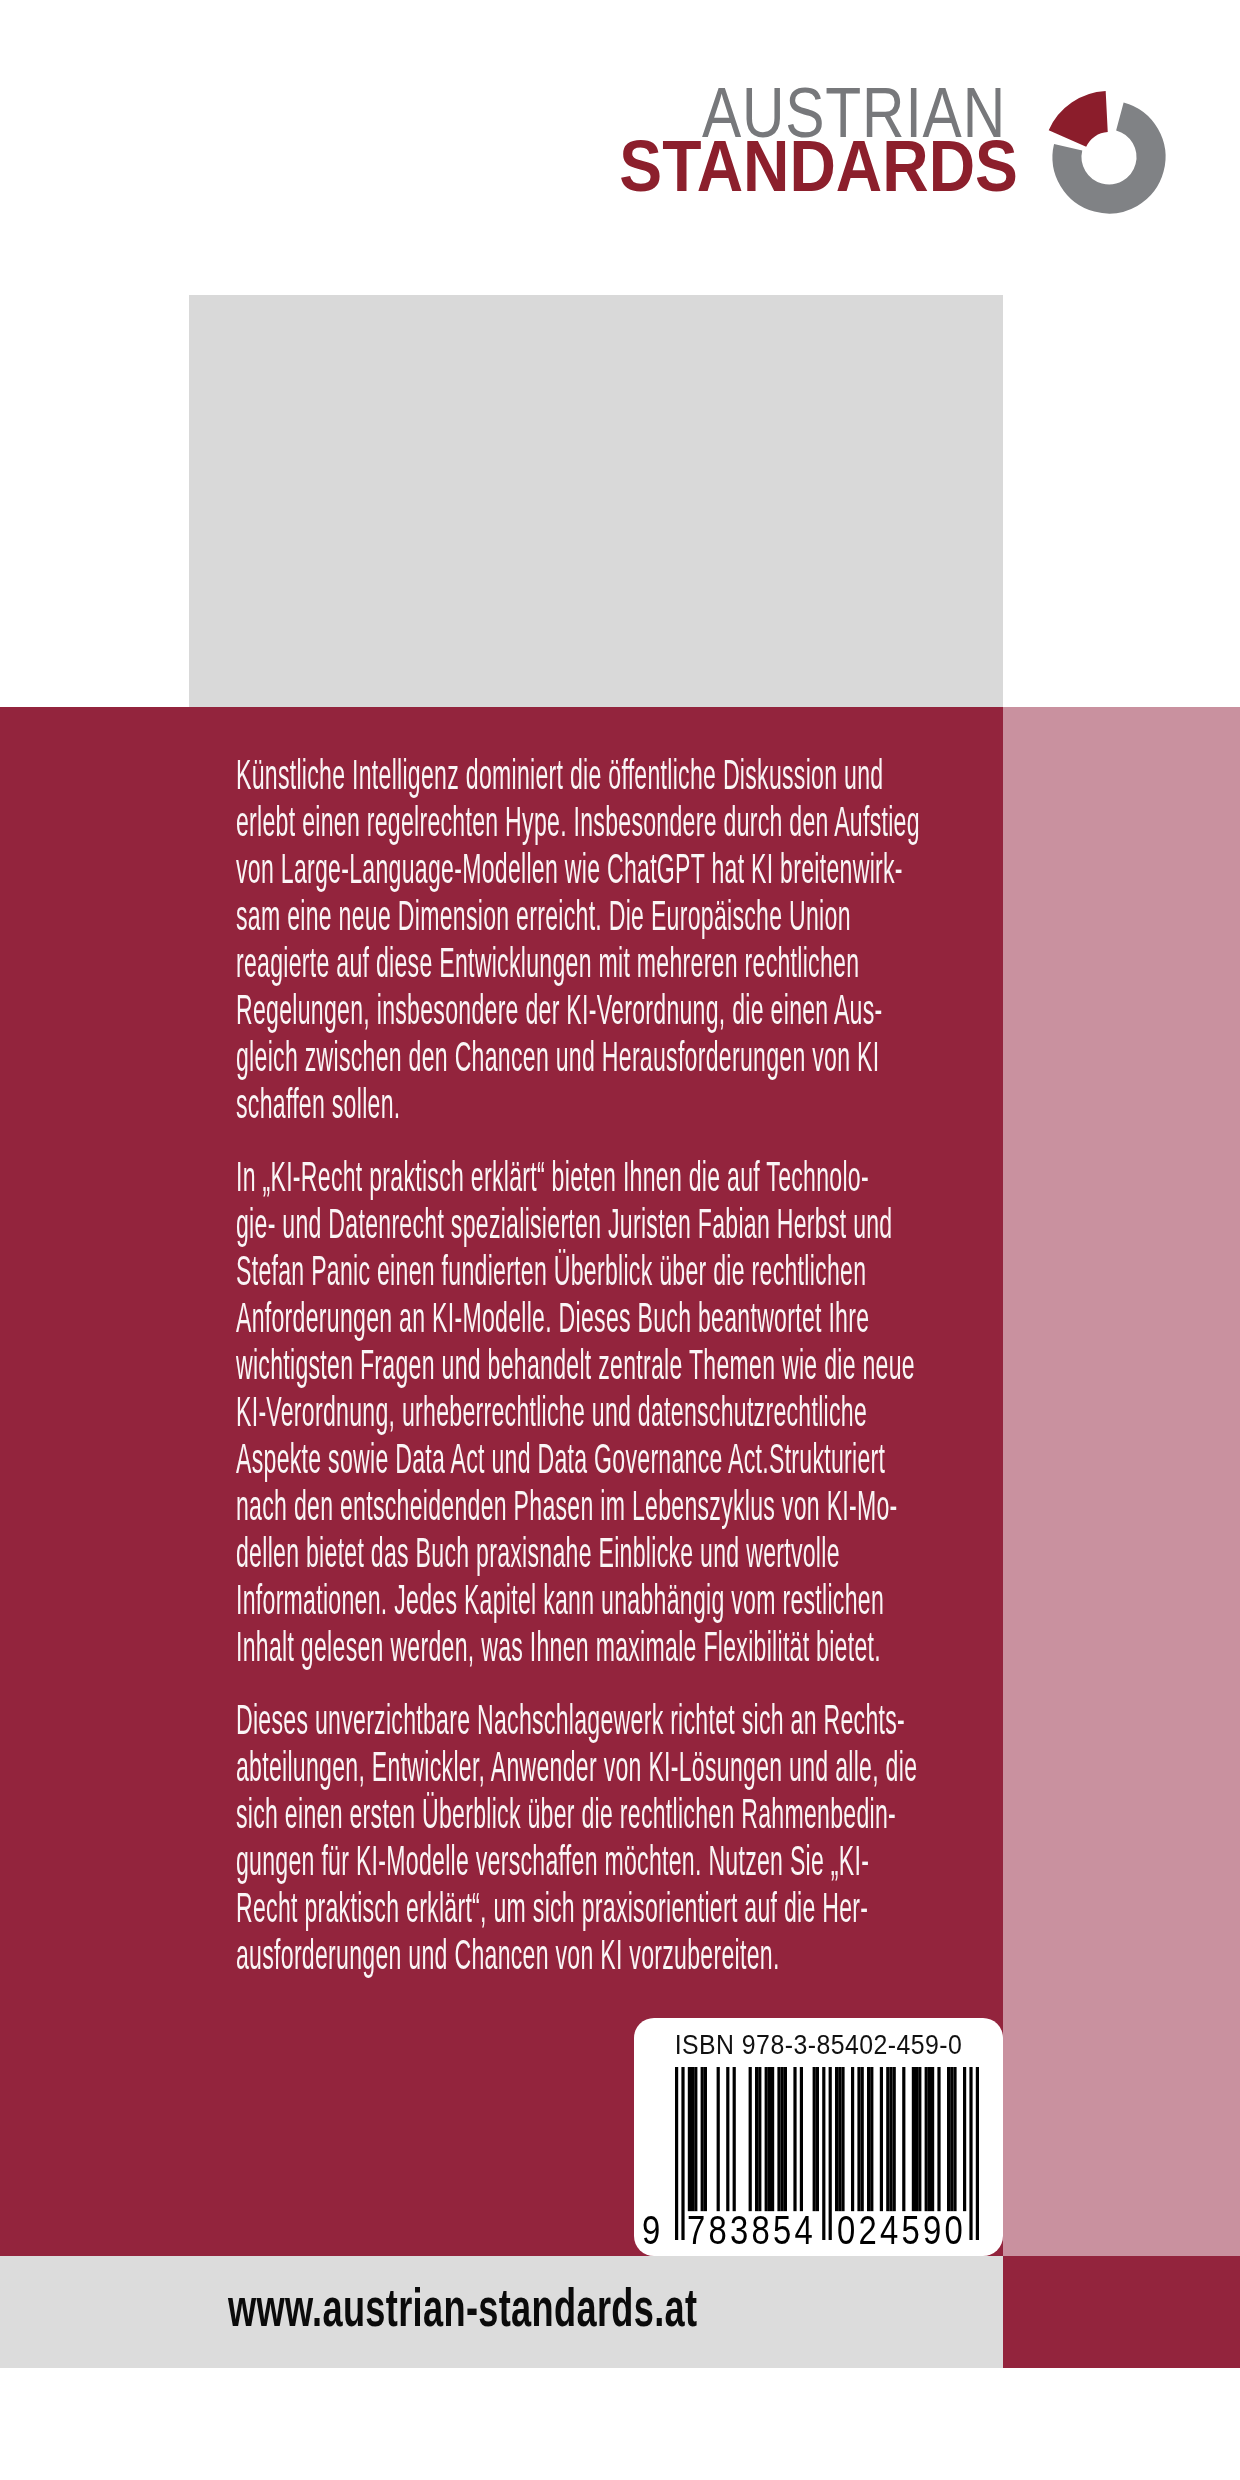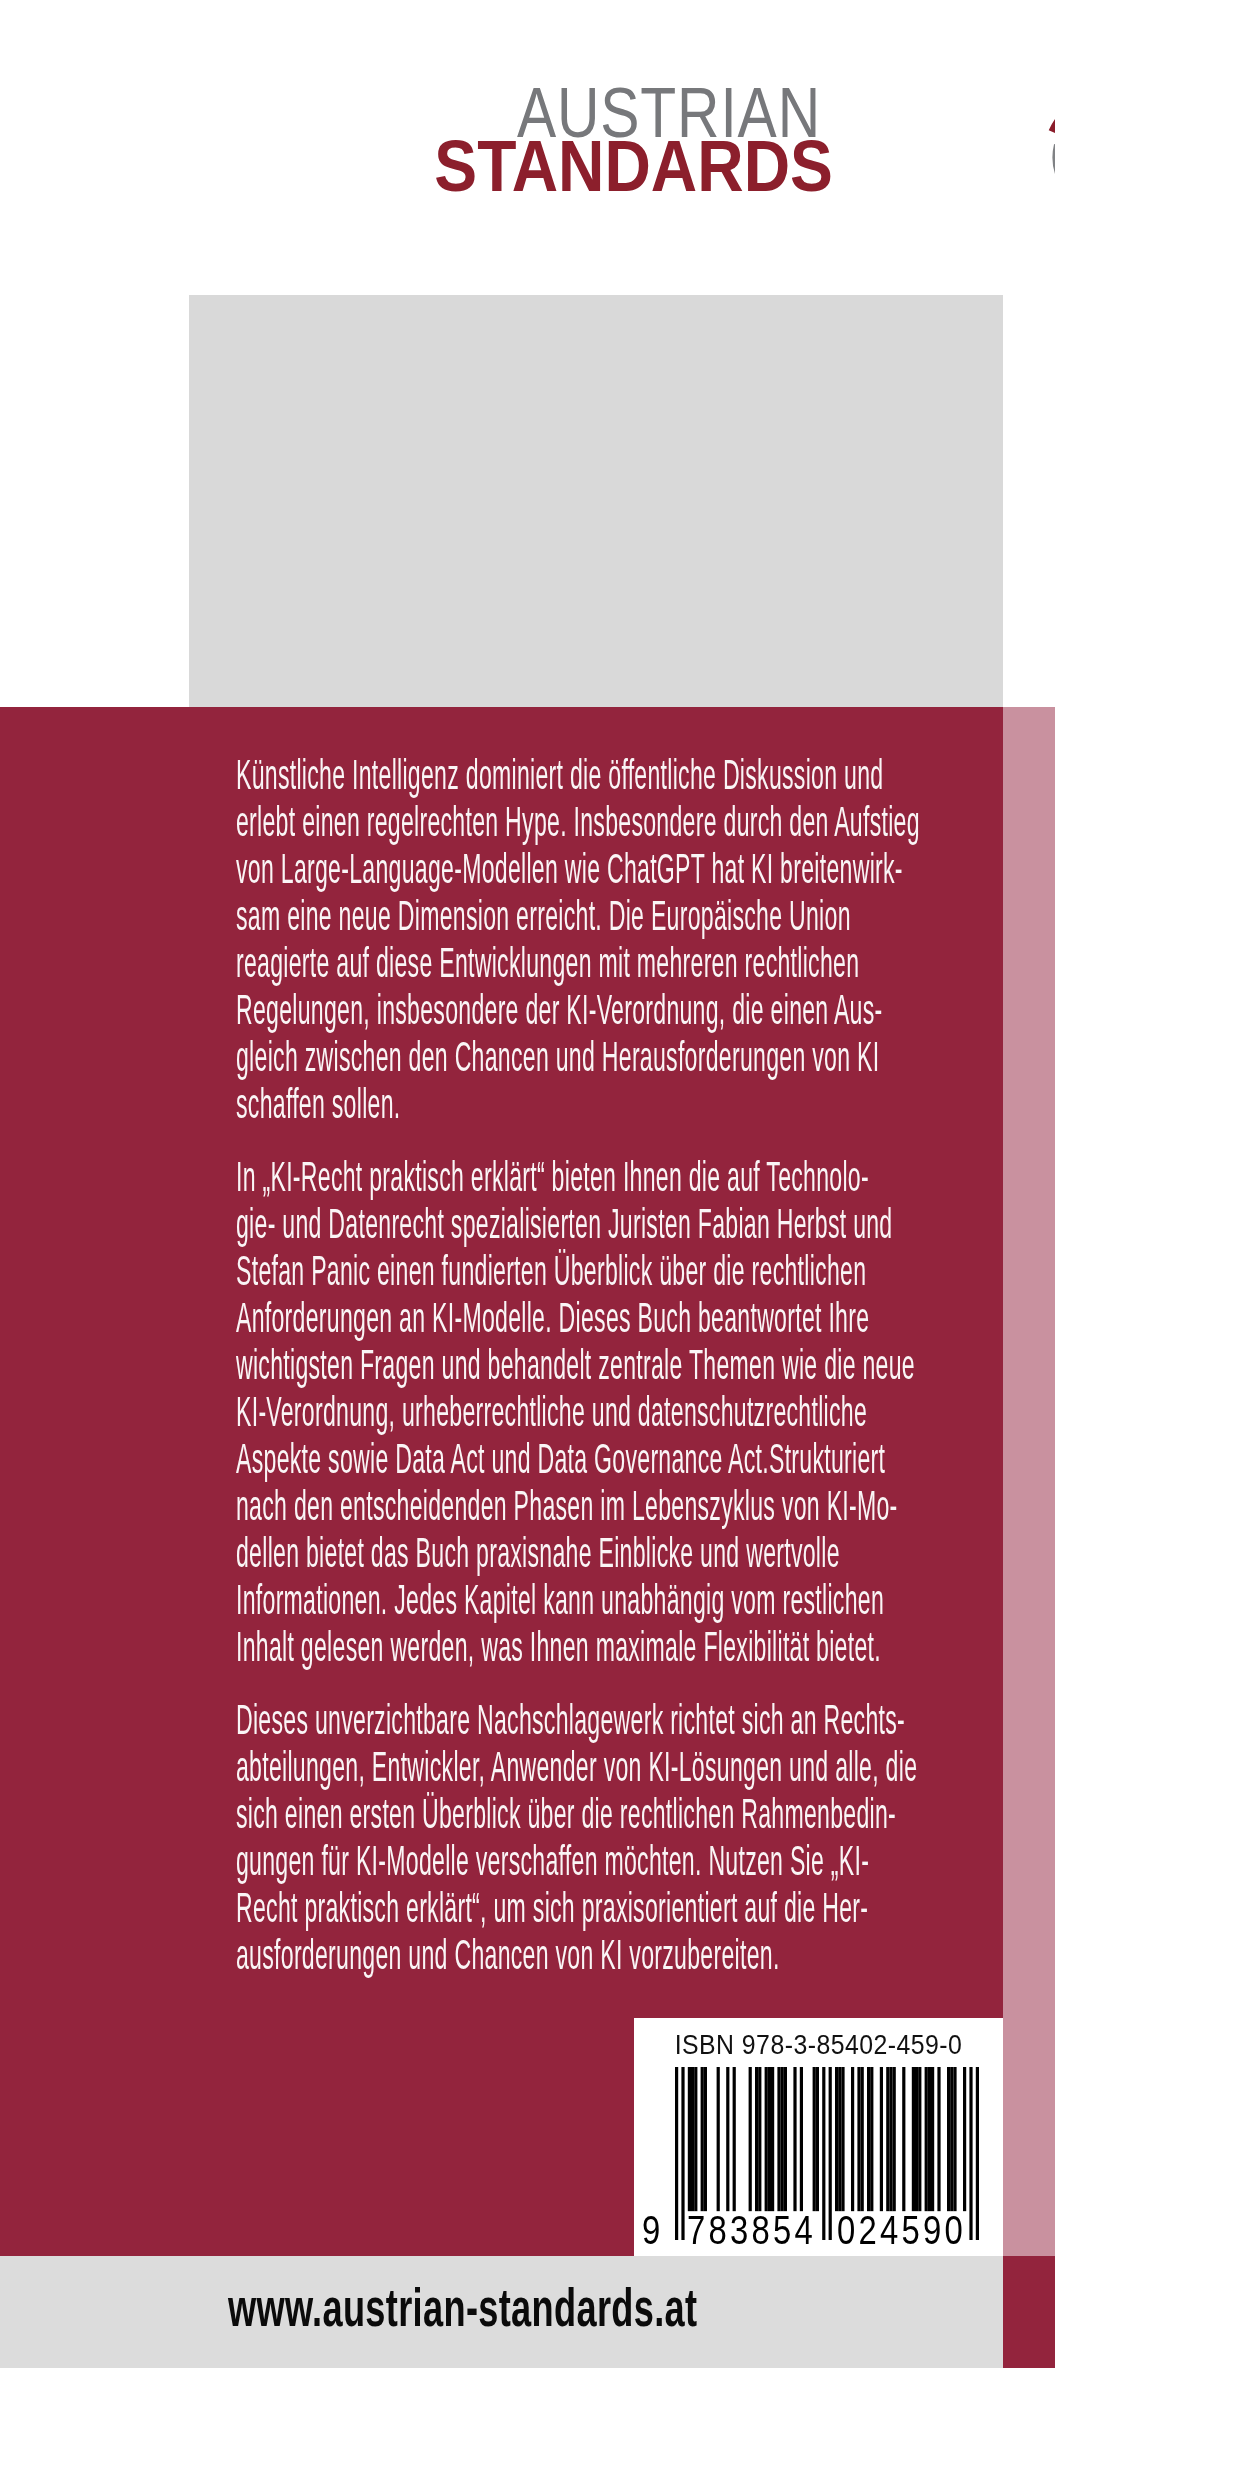--- a/index.html
+++ b/index.html
@@ -1,18 +1,18 @@
 <!DOCTYPE html>
 <html><head>
 <meta charset="utf-8">
 <style>
   html, body { margin: 0; padding: 0; background: #ffffff; }
   .page {
     position: relative;
-    width: 1055px;
+    width: 1240px;
     height: 2480px;
     background: #ffffff;
     overflow: hidden;
     font-family: "Liberation Sans", "DejaVu Sans", sans-serif;
   }
   
   .wordmark-top {
     position: absolute;
     top: 78px; right: 234px;
     font-size: 70px; line-height: 1;
@@ -82,20 +82,21 @@
   }
   .para-1 { top: 751px; }
   .para-2 { top: 1153px; }
   .para-3 { top: 1696px; }
   
   .isbn-box {
     position: absolute;
     left: 634px; top: 2018px;
     width: 369px; height: 238px;
     background: #ffffff;
+    border-radius: 20px;
   }
   .isbn-label {
     position: absolute;
     left: 0; right: 0; top: 11px;
     text-align: center;
     color: #111111;
     font-size: 27px; line-height: 1.2;
     font-weight: 400;
     letter-spacing: 0.5px;
     transform: scaleX(0.92);

